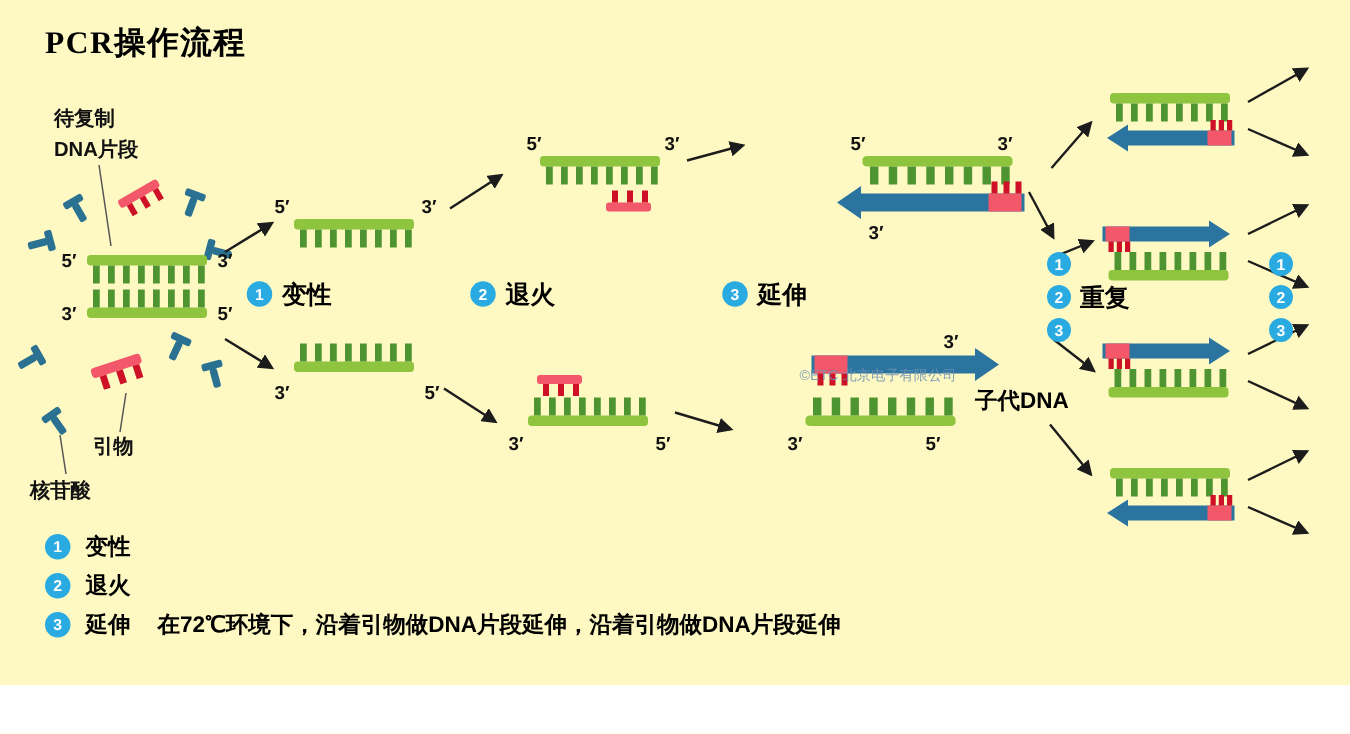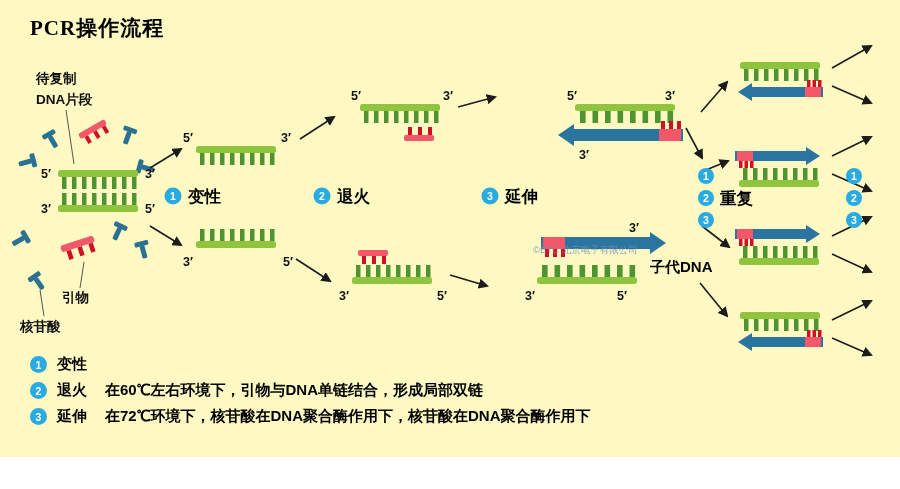--- a/index.html
+++ b/index.html
@@ -242,22 +242,21 @@
   </svg>
 
   <div class="legend">
     <div class="lrow">
       <span class="lcirc">1</span>
       <span class="lname">变性</span>
     </div>
     <div class="lrow">
       <span class="lcirc">2</span>
       <span class="lname">退火</span>
-      <span class="ldesc">在60℃左右环境下，引物与DNA单链结合，形成局部双链</span>
     </div>
     <div class="lrow">
       <span class="lcirc">3</span>
       <span class="lname">延伸</span>
-      <span class="ldesc">在72℃环境下，核苷酸在DNA聚合酶作用下，核苷酸在DNA聚合酶作用下</span>
+      <span class="ldesc">在72℃环境下，沿着引物做DNA片段延伸，沿着引物做DNA片段延伸</span>
     </div>
   </div>
 
 </div>
 
 </body></html>

